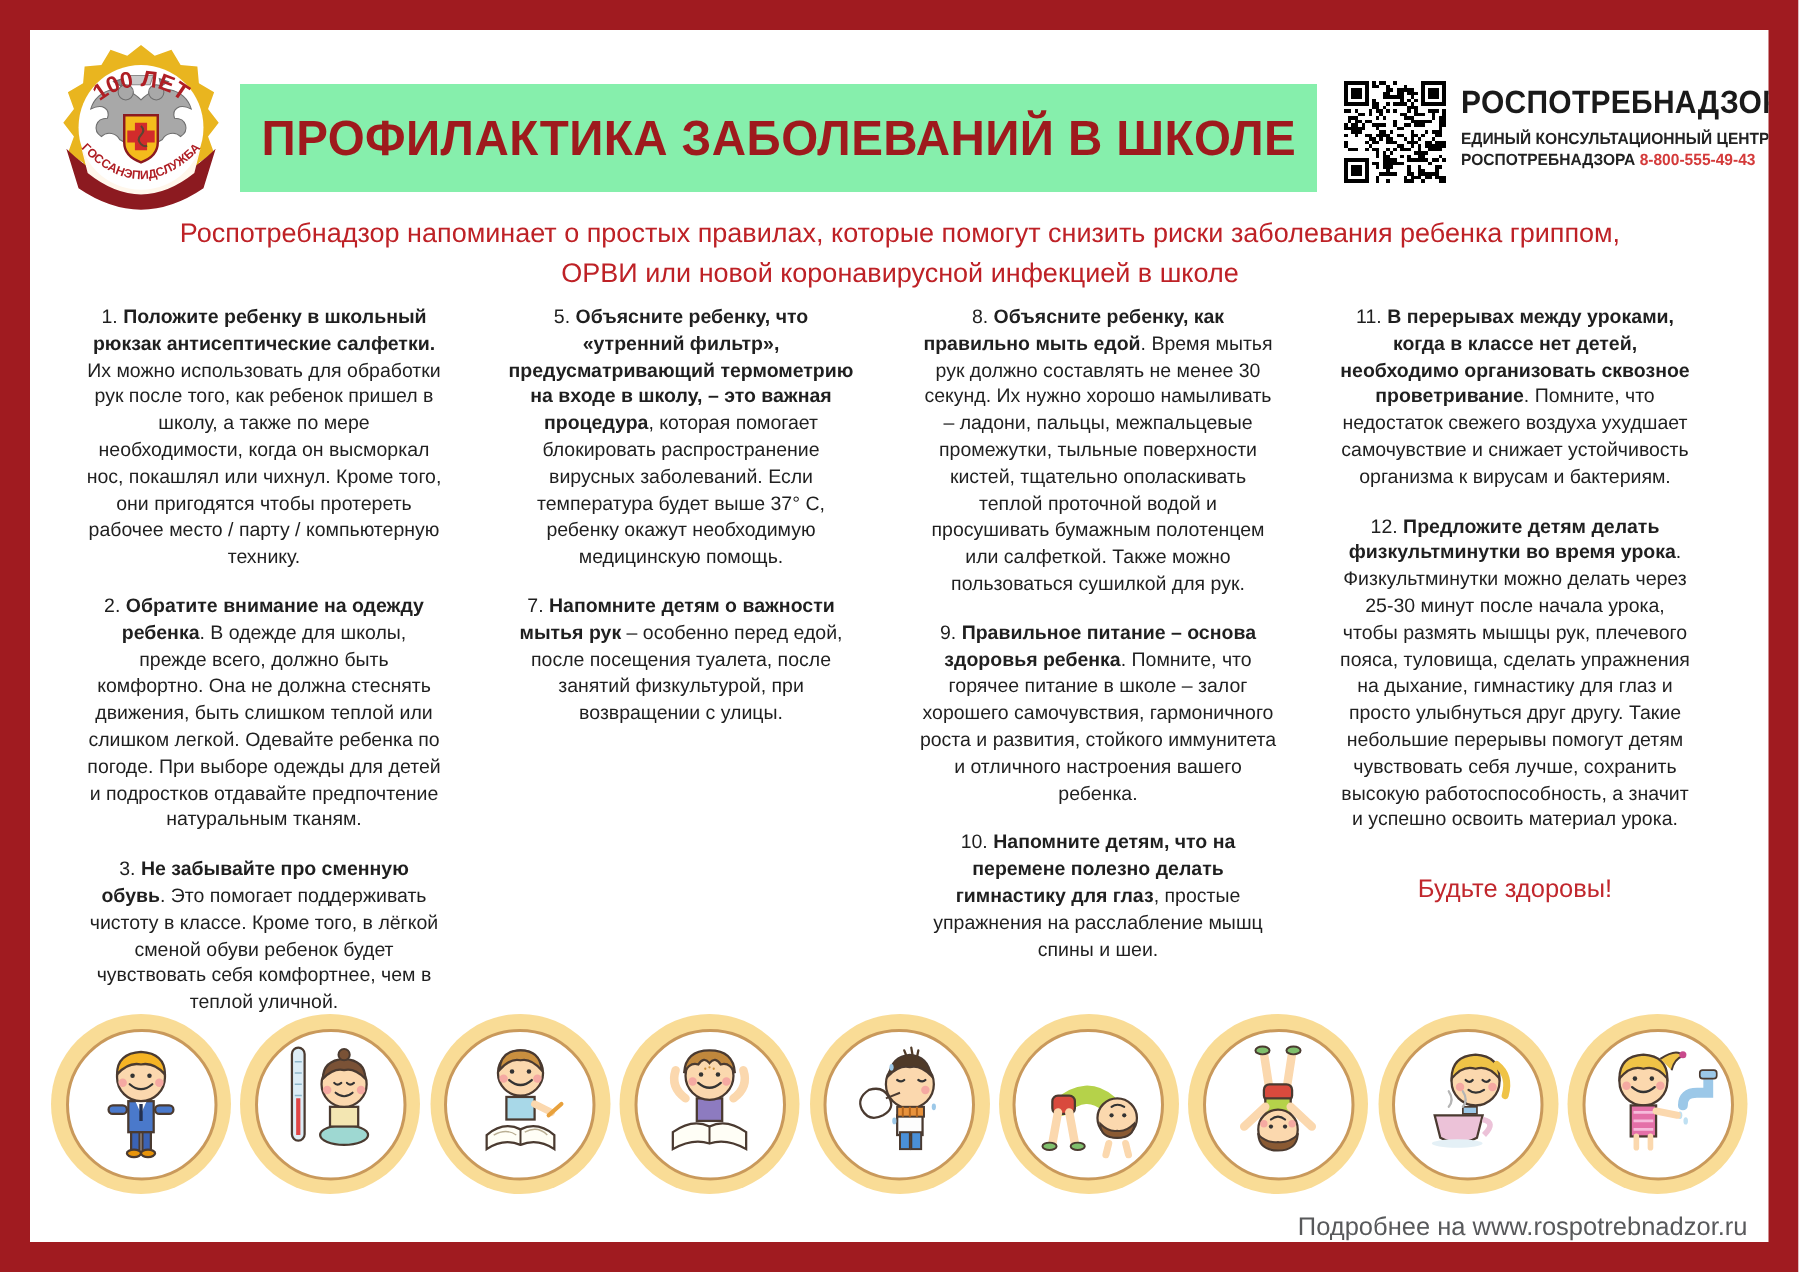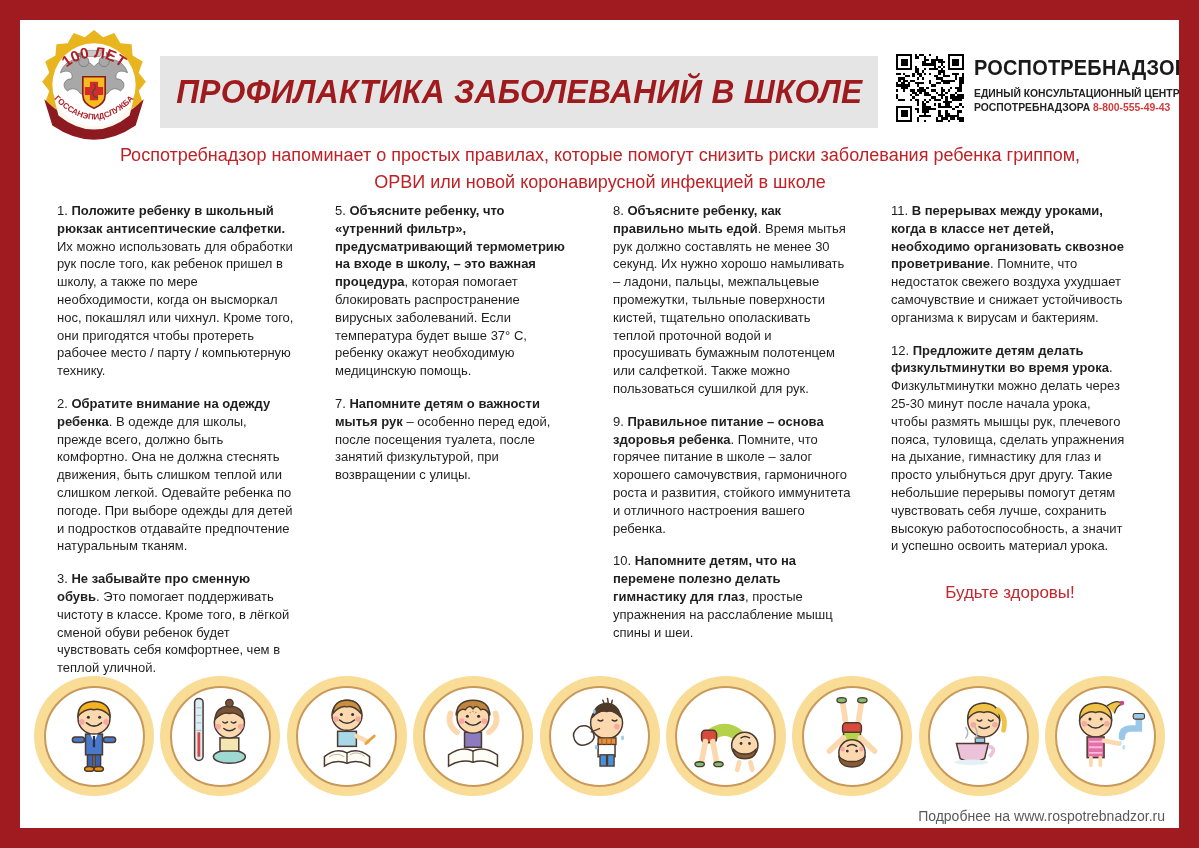--- a/index.html
+++ b/index.html
@@ -9,21 +9,21 @@
     box-sizing:border-box;
     background:#ffffff;
     border:20px solid #A01B20;
     font-family:"Liberation Sans","DejaVu Sans",sans-serif;
     overflow:hidden;
   }
   
   .logo{position:absolute;left:10px;top:6px;width:128px;height:128px;}
   .banner{
     position:absolute;left:140px;top:36px;width:718px;height:72px;
-    background:#e5e5e5;display:flex;align-items:center;justify-content:center;font-style:italic;
+    background:#86efac;display:flex;align-items:center;justify-content:center;
   }
   .banner h1{
     margin:0;font-size:33px;font-weight:bold;color:#9E1A1D;
     white-space:nowrap;letter-spacing:.3px;transform:scaleX(.96);
   }
   .agency{position:absolute;left:876px;top:34px;width:276px;display:flex;gap:10px;align-items:flex-start;}
   .qr{width:68px;height:68px;flex:0 0 auto;}
   .qr svg{width:68px;height:68px;shape-rendering:crispEdges;}
   .agency-text{padding-top:2px;}
   .agency-name{font-size:21.5px;font-weight:bold;color:#1A1A1A;letter-spacing:.2px;transform:scaleX(.93);transform-origin:left;white-space:nowrap;}
@@ -31,38 +31,38 @@
   .agency-sub .phone{color:#D43A3A;}
   
   .subtitle{
     position:absolute;left:74px;top:122px;width:1012px;
     margin:0;text-align:center;
     font-size:18px;line-height:1.5;color:#BE2126;
   }
   
   .columns{position:absolute;left:37px;top:182px;display:flex;gap:40px;width:1112px;}
   .col{width:238px;flex:0 0 238px;}
-  .tip{margin:0 0 15px 0;font-size:13px;line-height:1.37;color:#1F1F1F;}
+  .tip{margin:0 0 15px 0;font-size:13px;line-height:1.37;color:#1F1F1F;text-align:center;}
   .tip b{font-weight:bold;}
   .closing{margin-top:28px;text-align:center;font-size:17px;color:#C1272D;}
   
   .circles{position:absolute;left:14px;top:656px;width:1131px;display:flex;justify-content:space-between;}
   .circle{
     width:120px;height:120px;border-radius:50%;
     background:#F9DC96;display:flex;align-items:center;justify-content:center;
     flex:0 0 auto;
   }
   .circle-inner{
     width:97px;height:97px;border-radius:50%;background:#fff;
     border:2px solid #C9995B;display:flex;align-items:center;justify-content:center;
     overflow:hidden;
   }
   .fig{width:94px;height:94px;}
   
-  .footer{position:absolute;right:14px;top:788px;font-size:14px;color:#58595B;}
+  .footer{position:absolute;right:14px;top:788px;font-size:17px;color:#58595B;}
 </style>
 </head>
 <body>
 
 <div class="poster">
 
   <div class="logo">
     <svg viewBox="0 0 126 126" width="128" height="128">
       <defs>
         <path id="arcTop" d="M22 64 A42 42 0 0 1 104 64"></path>

